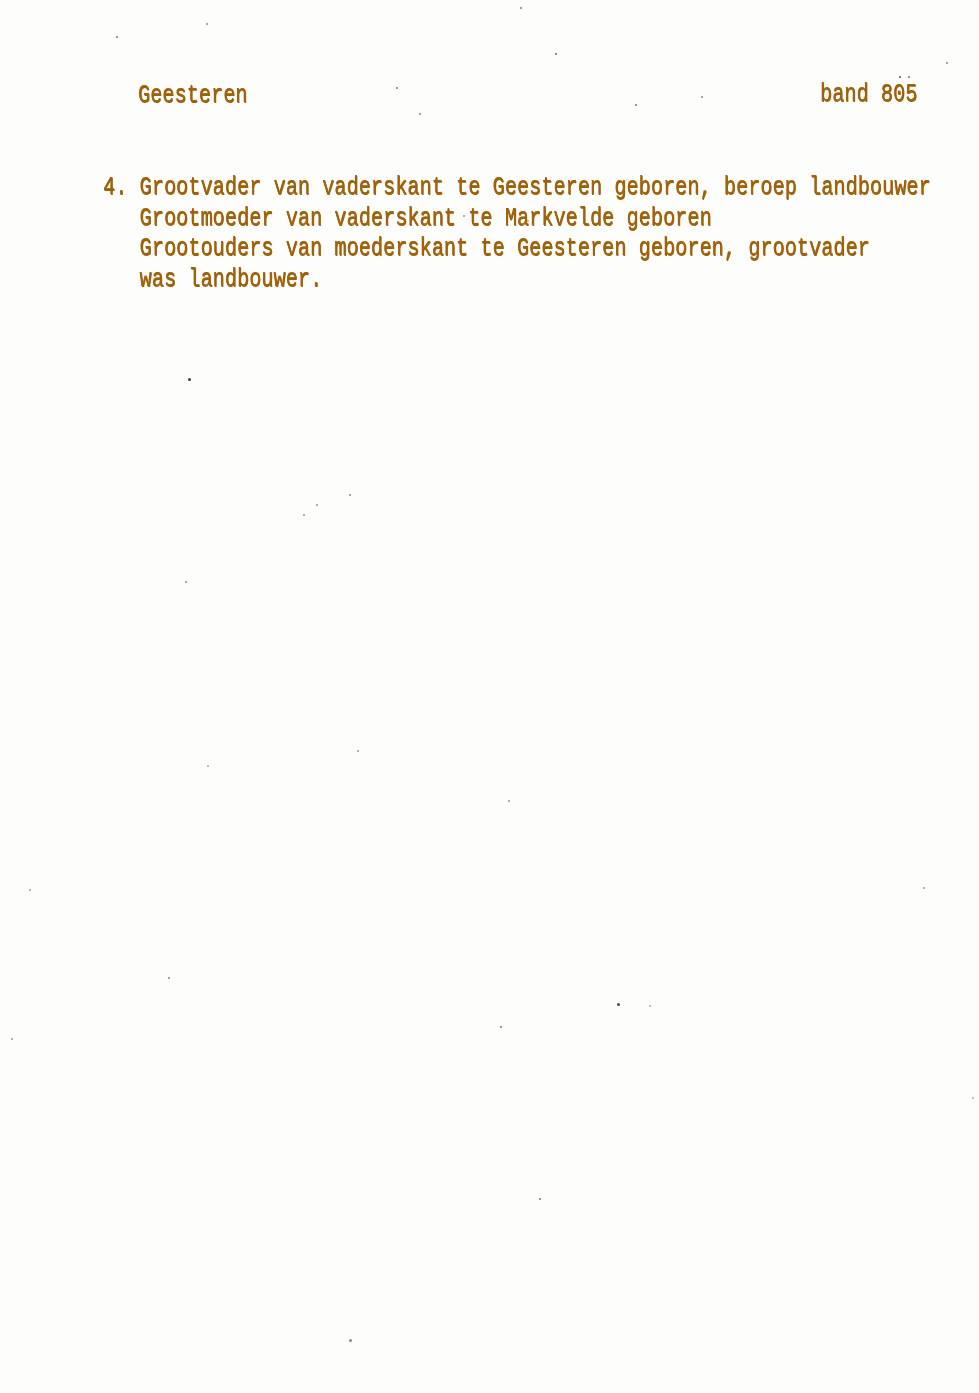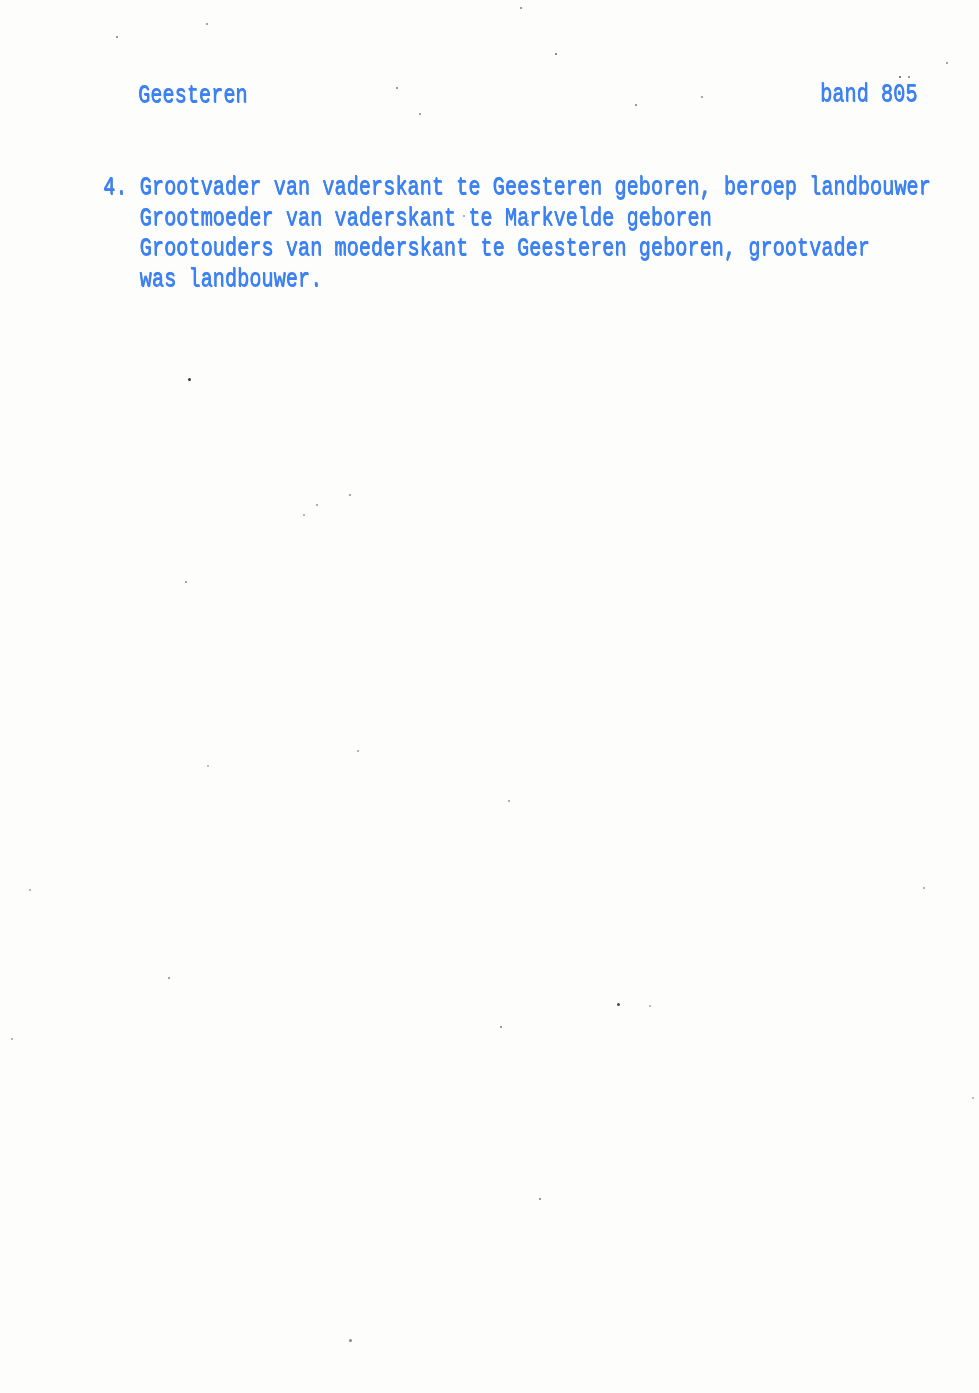--- a/index.html
+++ b/index.html
@@ -55,21 +55,21 @@
   }
   .speck {
     position: absolute;
     border-radius: 50%;
     pointer-events: none;
   }
 </style>
 </head>
 <body>
 
-<div class="page" style="background: rgb(253, 253, 252); color: #3b82f6;">
+<div class="page" style="background: rgb(253, 253, 252); color: #a16207;">
 
   <div class="header-place typewriter tline">Geesteren</div>
 
   <div class="header-band typewriter tline">band 805</div>
 
   <div class="item">
     <div class="item-number typewriter tline">4.</div>
     <div class="item-text">
       <span class="typewriter tline">Grootvader van vaderskant te Geesteren geboren, beroep landbouwer</span>
       <span class="typewriter tline">Grootmoeder van vaderskant te Markvelde geboren</span>

